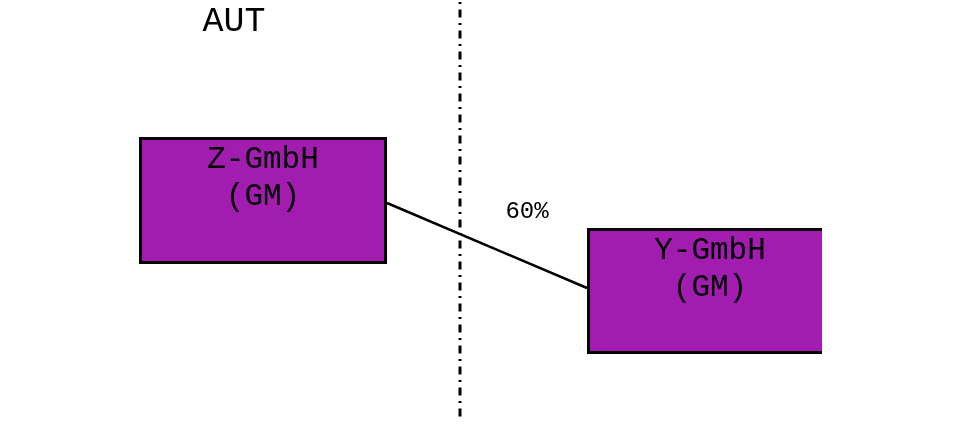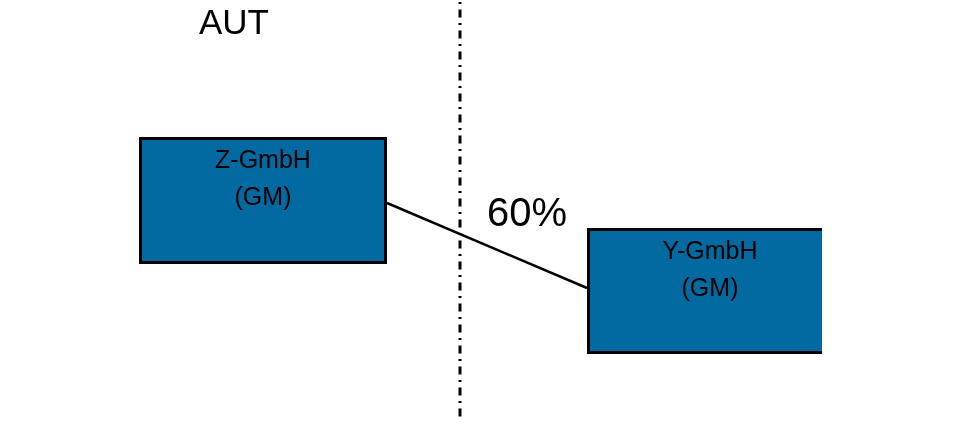--- a/index.html
+++ b/index.html
@@ -6,21 +6,21 @@
     margin: 0;
     padding: 0;
     background: #ffffff;
   }
   .canvas {
     position: relative;
     width: 822px;
     height: 424px;
     background: #ffffff;
     color: #000000;
-    font-family: Liberation Sans, sans-serif;
+    font-family: Liberation Mono, monospace;
     overflow: hidden;
   }
   .lines-svg {
     position: absolute;
     left: 0;
     top: 0;
     width: 958px;
     height: 424px;
   }
   .region-label {
@@ -31,35 +31,35 @@
     font-size: 35px;
     line-height: 40px;
     white-space: nowrap;
   }
   .region-label.aut { left: 164px; }
   .region-label.brd { left: 549px; }
   .node {
     position: absolute;
     box-sizing: border-box;
     border: 3px solid #000000;
-    background: #0369a1;
+    background: #a21caf;
     text-align: center;
-    font-size: 25px;
+    font-size: 31px;
     line-height: 37px;
     padding-top: 1px;
   }
   .node.z { left: 139px; top: 137px; width: 248px; height: 127px; }
   .node.y { left: 587px; top: 228px; width: 246px; height: 126px; }
   .edge-label {
     position: absolute;
     left: 467px;
     top: 194px;
     width: 120px;
     text-align: center;
-    font-size: 40px;
+    font-size: 24px;
     line-height: 36px;
     white-space: nowrap;
   }
 </style>
 </head>
 <body>
 
 <div class="canvas">
 
   <svg class="lines-svg" viewBox="0 0 958 424" xmlns="http://www.w3.org/2000/svg">

